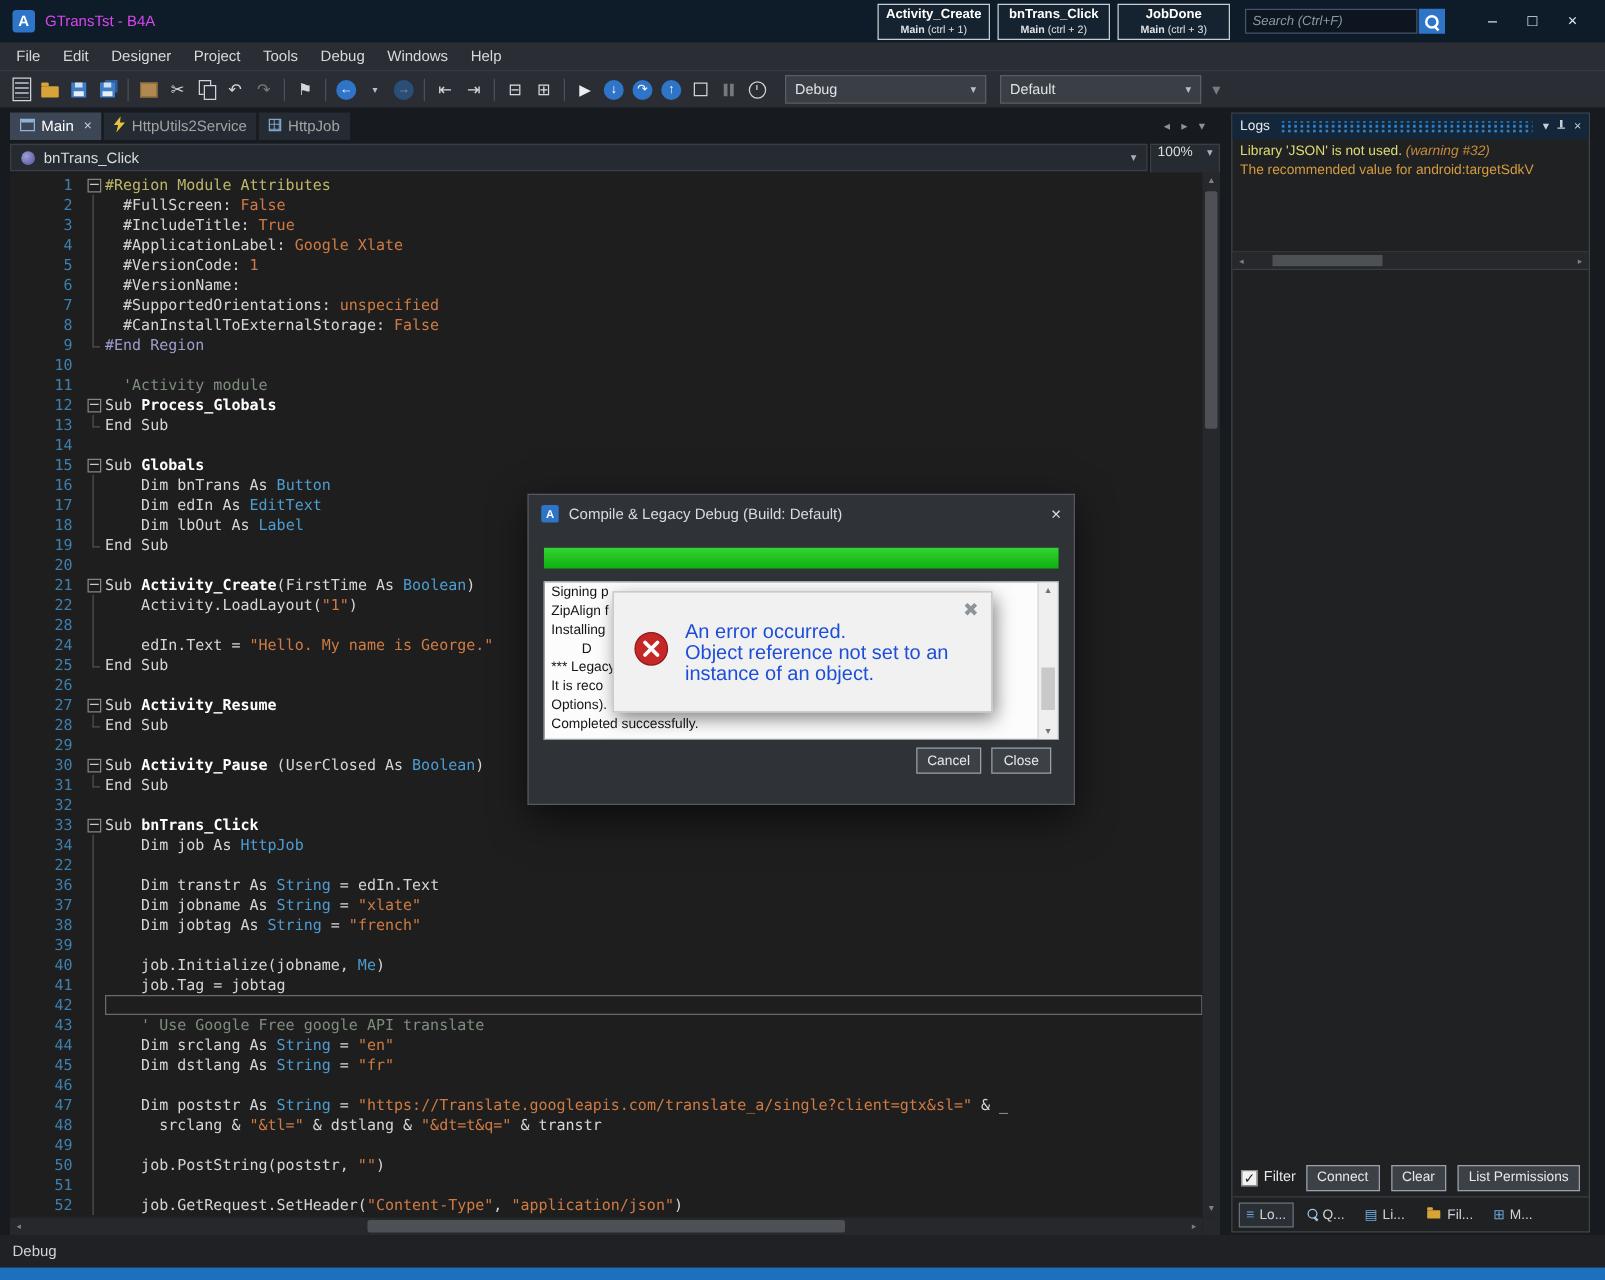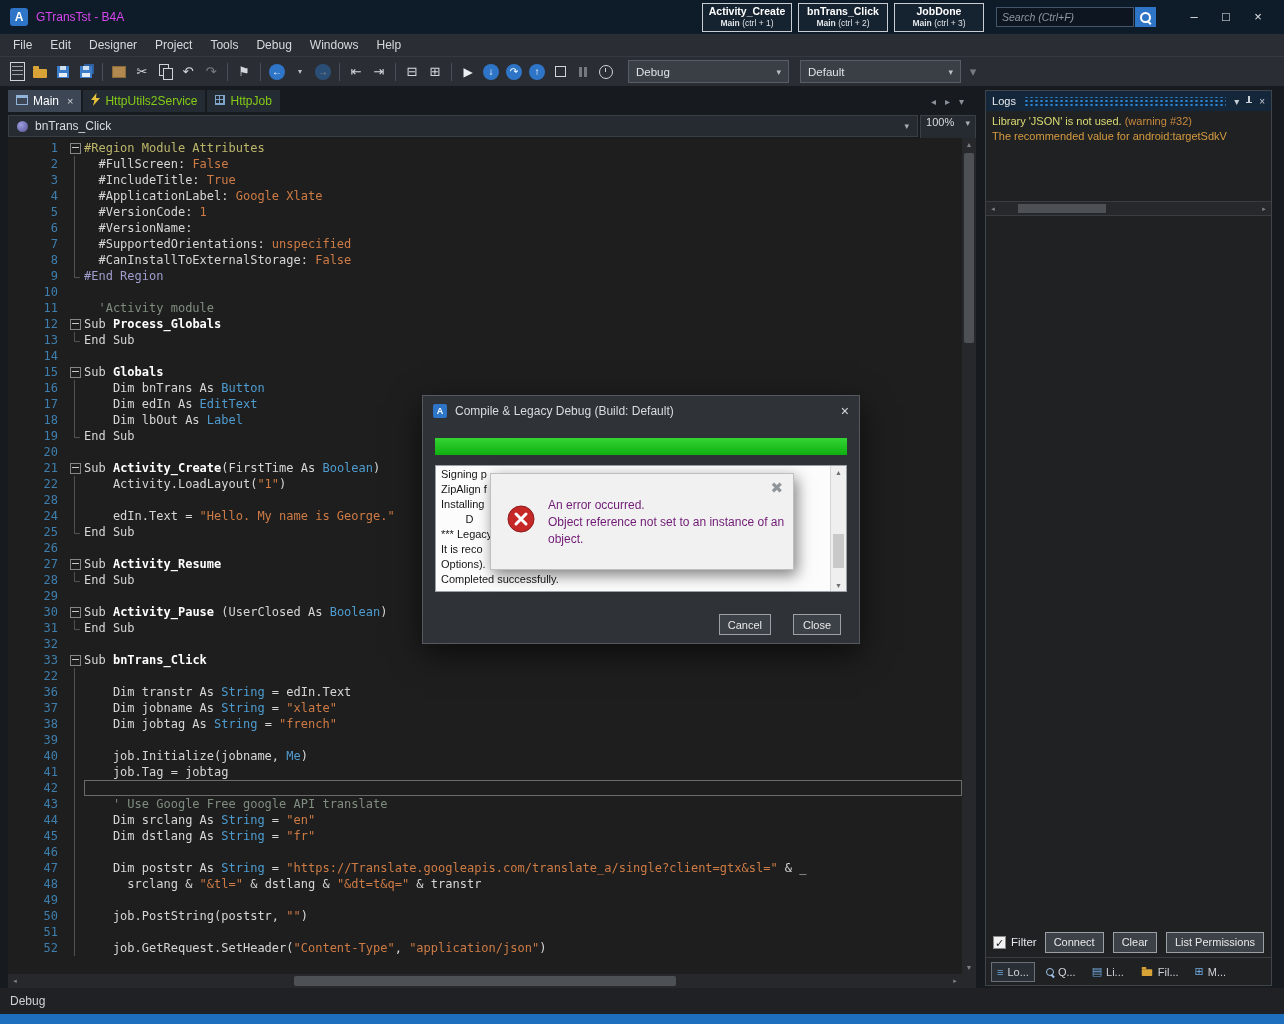--- a/index.html
+++ b/index.html
@@ -53,21 +53,21 @@
   .ic-stop{width:9px;height:9px;border:1px solid #D0D4D8;display:inline-block}
   .ic-pause{width:8px;height:10px;border-left:3px solid #D0D4D8;border-right:3px solid #D0D4D8;display:inline-block;box-sizing:border-box}
   .ic-clock{width:12px;height:12px;border:1px solid #D0D4D8;border-radius:50%;position:relative;display:inline-block}
   .ic-clock::after{content:"";position:absolute;left:5px;top:2px;width:1px;height:4px;background:#D0D4D8}
   .run-tri{color:#ECEFF2;font-size:12px}
   
   .content{display:flex;height:902px}
   .left{width:994px;display:flex;flex-direction:column;padding-left:8px;box-sizing:border-box}
   .tabstrip{height:24px;margin-top:2px;display:flex;align-items:flex-end}
   .tablist{display:flex;gap:2px;align-items:flex-end}
-  .tab{height:22px;display:flex;align-items:center;gap:5px;padding:0 8px;font-size:12px;color:#84cc16;background:#252B33;cursor:pointer;white-space:nowrap}
+  .tab{height:22px;display:flex;align-items:center;gap:5px;padding:0 8px;font-size:12px;color:#a3a3a3;background:#252B33;cursor:pointer;white-space:nowrap}
   .tab.active{background:#3C4654;color:#fff}
   .tclose{font-size:11px;color:#D0D4D8;margin-left:3px}
   .tabnav{margin-left:auto;display:flex;gap:9px;color:#8A9199;font-size:10px;align-items:center;padding:0 12px 5px 0}
   .ic-form{width:12px;height:10px;border:1px solid #8FB3D9;position:relative;display:inline-block;box-sizing:border-box}
   .ic-form::before{content:"";position:absolute;left:0;right:0;top:0;height:2px;background:#8FB3D9}
   .ic-grid{width:10px;height:10px;border:1px solid #7FA6C8;display:inline-block;box-sizing:border-box;
            background-image:linear-gradient(#7FA6C8 1px,transparent 1px),linear-gradient(90deg,#7FA6C8 1px,transparent 1px);
            background-size:4px 4px;background-position:-1px -1px}
   .codebar{height:22px;margin-top:3px;display:flex;gap:2px}
   .member-bar{flex:1;background:#262B31;border:1px solid #3A3F44;display:flex;align-items:center;gap:7px;padding:0 8px;color:#D8DCDF;font-size:12px;box-sizing:border-box}
@@ -101,21 +101,21 @@
   .right{flex:1;padding:4px 12px 0 9px;box-sizing:border-box}
   .logs-panel{height:896px;border:1px solid #3F444A;background:#1F2123;display:flex;flex-direction:column;box-sizing:border-box}
   .logs-header{height:20px;background:#14273A;display:flex;align-items:center;padding:0 6px;gap:6px;flex:none}
   .logs-title{color:#E8EAED;font-size:11px}
   .logs-dots{flex:1;height:9px;background-image:radial-gradient(circle,#2E86D2 1px,transparent 1.3px);background-size:5px 4px;background-position:0 2px;margin:0 2px}
   .lh-ic{color:#C9CFD5;font-size:10px;cursor:pointer;display:flex;align-items:center}
   .ic-pin{position:relative;width:8px;height:10px;display:inline-block}
   .ic-pin::before{content:"";position:absolute;left:3px;top:0;width:2px;height:6px;background:#C9CFD5}
   .ic-pin::after{content:"";position:absolute;left:1px;top:6px;width:6px;height:1px;background:#C9CFD5}
   .logs-view{height:84px;padding:3px 6px;font-size:11px;line-height:15px;white-space:nowrap;overflow:hidden;border-bottom:1px solid #383D43;flex:none}
-  .lg-a{color:#DCDC73}.lg-b{color:#C98A3E;}.lg-c{color:#D79B3F}
+  .lg-a{color:#DCDC73}.lg-b{color:#C98A3E;font-style:italic}.lg-c{color:#D79B3F}
   .logs-hscroll{height:13px;background:#26282B;display:flex;align-items:center;position:relative;flex:none;border-bottom:1px solid #383D43}
   .logs-hthumb{position:absolute;left:32px;width:88px;top:2px;bottom:2px;background:#4D5156}
   .logs-empty{flex:1}
   .logs-controls{height:30px;display:flex;align-items:center;gap:8px;padding:0 7px;flex:none}
   .cb{width:13px;height:13px;background:#F2F2F2;border:1px solid #8A8A8A;color:#1A1A1A;font-size:11px;line-height:12px;text-align:center;cursor:pointer;flex:none;box-sizing:border-box}
   .cb-label{color:#E4E7EA;font-size:11.5px;margin-left:-3px}
   .lbtn{height:21px;background:#3C4147;border:1px solid #9AA0A6;color:#E8E8E8;font-size:11px;padding:0 8px;display:flex;align-items:center;cursor:pointer;white-space:nowrap;box-sizing:border-box}
   .logs-tabs{height:27px;display:flex;align-items:center;gap:6px;padding:0 5px;flex:none;border-top:1px solid #383D43}
   .btab{display:flex;align-items:center;gap:4px;font-size:11px;color:#CFD3D7;padding:3px 5px;cursor:pointer;white-space:nowrap}
   .btab.active{border:1px solid #6A7077;background:#2A2F35}
@@ -130,27 +130,27 @@
           box-shadow:0 10px 30px rgba(0,0,0,.6);z-index:10;box-sizing:border-box}
   .dlg-title{height:30px;display:flex;align-items:center;gap:8px;padding:0 10px;color:#D8DCDF;font-size:12px}
   .dlg-close{margin-left:auto;color:#D8DCDF;font-size:14px;cursor:pointer}
   .dlg-progress{margin:12px 12px 0;height:17px;background:#1A3A1A;position:relative;overflow:hidden}
   .dlg-progress .fill{position:absolute;top:0;bottom:0;left:0;background:linear-gradient(#33D433,#0FAF0F)}
   .dlg-output{margin:10px 12px 0;height:127px;background:#FCFCFC;border:1px solid #9AA0A6;display:flex;box-sizing:border-box}
   .out-lines{flex:1;overflow:hidden;padding:1px 5px;color:#151515;font-size:11px;line-height:15px;white-space:pre}
   .out-scroll{width:15px;background:#EFEFEF;border-left:1px solid #D5D5D5;display:flex;flex-direction:column;align-items:center}
   .oarr{height:12px;font-size:7px;color:#707070;display:flex;align-items:center;cursor:pointer}
   .out-thumb{width:11px;height:34px;background:#C9C9C9;margin-top:56px;flex:none}
-  .dlg-buttons{position:absolute;right:18px;bottom:8px;display:flex;gap:22px}
+  .dlg-buttons{position:absolute;right:18px;bottom:24px;display:flex;gap:8px}
   .dbtn{height:21px;min-width:48px;background:#3C4147;border:1px solid #9AA0A6;color:#E8E8E8;font-size:11px;
         display:flex;align-items:center;justify-content:center;padding:0 8px;cursor:pointer;box-sizing:border-box}
   .msgbox{position:absolute;left:67px;top:77px;width:302px;height:95px;background:#F1F1F1;border:1px solid #BFBFBF;box-shadow:3px 5px 14px rgba(0,0,0,.5)}
   .err-svg{position:absolute;left:16px;top:31px}
   .msg-close{position:absolute;right:10px;top:5px;color:#8F9499;font-size:15px;font-weight:bold;cursor:pointer}
-  .msg-text{position:absolute;left:57px;top:23px;width:238px;color:#701a75;font-size:12px;line-height:17px}
+  .msg-text{position:absolute;left:57px;top:23px;width:238px;color:#1d4ed8;font-size:16px;line-height:17px}
 </style>
 </head>
 <body>
 
 <div class="titlebar">
   <span class="app-icon">A</span>
   <span class="app-title">GTransTst - B4A</span>
   <div class="hotkeys" id="hotkeys">
       <div class="hk">
         <div class="l1">Activity_Create</div>
@@ -328,20 +328,21 @@
           <div class="cl"><span class="ln">24</span><span class="fold fline"></span><span class="ct"><span class="tk-pl">    edIn.Text = </span><span class="tk-st">"Hello. My name is George."</span></span></div>
           <div class="cl"><span class="ln">25</span><span class="fold fend"></span><span class="ct"><span class="tk-pl">End Sub</span></span></div>
           <div class="cl"><span class="ln">26</span><span class="fold"></span><span class="ct"></span></div>
           <div class="cl"><span class="ln">27</span><span class="fold"><span class="fbox"></span></span><span class="ct"><span class="tk-pl">Sub </span><span class="tk-nm">Activity_Resume</span></span></div>
           <div class="cl"><span class="ln">28</span><span class="fold fend"></span><span class="ct"><span class="tk-pl">End Sub</span></span></div>
           <div class="cl"><span class="ln">29</span><span class="fold"></span><span class="ct"></span></div>
           <div class="cl"><span class="ln">30</span><span class="fold"><span class="fbox"></span></span><span class="ct"><span class="tk-pl">Sub </span><span class="tk-nm">Activity_Pause</span><span class="tk-pl"> (UserClosed As </span><span class="tk-ty">Boolean</span><span class="tk-pl">)</span></span></div>
           <div class="cl"><span class="ln">31</span><span class="fold fend"></span><span class="ct"><span class="tk-pl">End Sub</span></span></div>
           <div class="cl"><span class="ln">32</span><span class="fold"></span><span class="ct"></span></div>
           <div class="cl"><span class="ln">33</span><span class="fold"><span class="fbox"></span></span><span class="ct"><span class="tk-pl">Sub </span><span class="tk-nm">bnTrans_Click</span></span></div>
+          <div class="cl"><span class="ln">34</span><span class="fold fline"></span><span class="ct"><span class="tk-pl">    Dim job As </span><span class="tk-ty">HttpJob</span></span></div>
           <div class="cl"><span class="ln">22</span><span class="fold fline"></span><span class="ct"></span></div>
           <div class="cl"><span class="ln">36</span><span class="fold fline"></span><span class="ct"><span class="tk-pl">    Dim transtr As </span><span class="tk-ty">String</span><span class="tk-pl"> = edIn.Text</span></span></div>
           <div class="cl"><span class="ln">37</span><span class="fold fline"></span><span class="ct"><span class="tk-pl">    Dim jobname As </span><span class="tk-ty">String</span><span class="tk-pl"> = </span><span class="tk-st">"xlate"</span></span></div>
           <div class="cl"><span class="ln">38</span><span class="fold fline"></span><span class="ct"><span class="tk-pl">    Dim jobtag As </span><span class="tk-ty">String</span><span class="tk-pl"> = </span><span class="tk-st">"french"</span></span></div>
           <div class="cl"><span class="ln">39</span><span class="fold fline"></span><span class="ct"></span></div>
           <div class="cl"><span class="ln">40</span><span class="fold fline"></span><span class="ct"><span class="tk-pl">    job.Initialize(jobname, </span><span class="tk-ty">Me</span><span class="tk-pl">)</span></span></div>
           <div class="cl"><span class="ln">41</span><span class="fold fline"></span><span class="ct"><span class="tk-pl">    job.Tag = jobtag</span></span></div>
           <div class="cl"><span class="ln">42</span><span class="fold fline"></span><span class="ct cur"></span></div>
           <div class="cl"><span class="ln">43</span><span class="fold fline"></span><span class="ct"><span class="tk-cm">    ' Use Google Free google API translate</span></span></div>
           <div class="cl"><span class="ln">44</span><span class="fold fline"></span><span class="ct"><span class="tk-pl">    Dim srclang As </span><span class="tk-ty">String</span><span class="tk-pl"> = </span><span class="tk-st">"en"</span></span></div>

